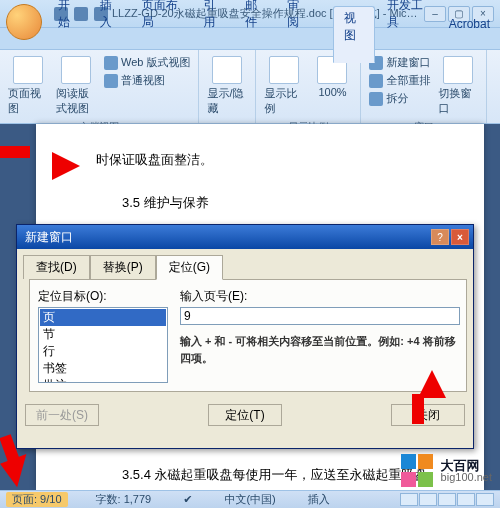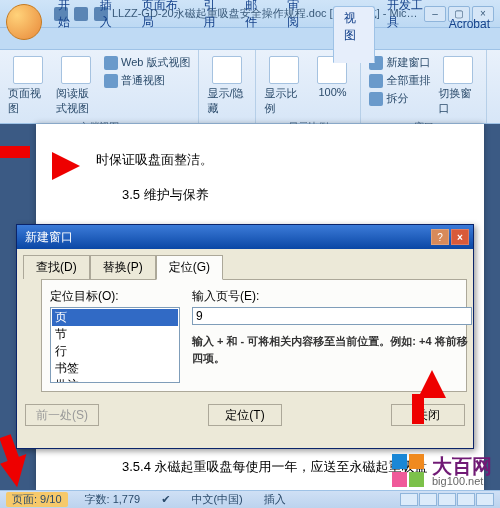--- a/index.html
+++ b/index.html
@@ -32,50 +32,50 @@
   .para { text-indent: 2em; margin:2px 0;}
 
   .dlg { position:absolute; top:224px; left:16px; width:458px; background:#ece9d8; border:1px solid #0a246a; box-shadow:2px 2px 6px rgba(0,0,0,0.4); z-index:20;}
   .dlg-title { height:24px; background:linear-gradient(#3c7bd8,#0a47a5); color:#fff; font-size:12px; display:flex; align-items:center; padding:0 4px 0 8px; }
   .dlg-title .sp { flex:1;}
   .dlg-title .wb { width:18px; height:16px; background:#d88a5a; border:1px solid #fff3; margin-left:2px; display:flex; align-items:center; justify-content:center; font-size:10px; cursor:pointer;}
   .dlg-title .wb.close { background:#d85a3a; color:#fff; font-weight:bold;}
   .dlg-tabs { display:flex; padding:6px 6px 0 6px; font-size:12px; gap:0;}
   .dlg-tabs .dt { padding:3px 12px; border:1px solid #aca899; background:#ece9d8; border-bottom:none; cursor:pointer; position:relative;}
   .dlg-tabs .dt.active { background:#fcfcfa; z-index:2; border-bottom:1px solid #fcfcfa; margin-bottom:-1px;}
-  .dlg-panel { margin:0 6px 6px 24px; border:1px solid #aca899; background:#fcfcfa; padding:8px; font-size:12px;}
+  .dlg-panel { margin:0 6px 6px 12px; border:1px solid #aca899; background:#fcfcfa; padding:8px; font-size:12px;}
   .dlg-row { display:flex; gap:12px;}
   .dlg-col { display:flex; flex-direction:column; gap:2px;}
   .listbox { width:130px; height:76px; background:#fff; border:1px solid #7f9db9; overflow:auto; font-size:12px; padding:1px;}
   .listbox div { padding:0 3px; cursor:pointer;}
   .listbox div.sel { background:#316ac5; color:#fff;}
   .pgin { width:280px; height:18px; border:1px solid #7f9db9; background:#fff; padding:1px 3px; font-size:12px;}
   .hint { font-size:11px; color:#333; margin-top:6px; line-height:1.5;font-weight:bold;}
   .dlg-btns { display:flex; justify-content:space-between; gap:12px; padding:6px 8px 22px;}
   .dlg-btns button { width:74px; height:22px; font-size:12px; background:#ece9d8; border:1px solid #aca899; cursor:pointer;}
   .dlg-btns button:disabled { color:#999; cursor:default;}
 
-  .status { position:absolute; bottom:0; left:0; right:0; height:18px; background:linear-gradient(#cfe0f5,#bcd3ee); display:flex; align-items:center; font-size:11px; color:#2a4a6a; padding:0 6px; gap:13px; border-top:1px solid #9ec2e6;}
+  .status { position:absolute; bottom:0; left:0; right:0; height:18px; background:linear-gradient(#cfe0f5,#bcd3ee); display:flex; align-items:center; font-size:11px; color:#2a4a6a; padding:0 6px; gap:24px; border-top:1px solid #9ec2e6;}
   .status .seg { padding:0 4px;}
   .vbtns { margin-left:auto; display:flex; gap:1px;}
   .vbtns span { width:18px; height:13px; background:#dcebfa; border:1px solid #8fb5db; cursor:pointer;}
 
   .red-arrow { position:absolute; z-index:50; }
   .ra-right { width:0; height:0; border-top:14px solid transparent; border-bottom:14px solid transparent; border-left:28px solid #e00;}
   .ra-right::before { content:""; position:absolute; left:-52px; top:-6px; width:30px; height:12px; background:#e00;}
   .ra-up { width:0; height:0; border-left:14px solid transparent; border-right:14px solid transparent; border-bottom:28px solid #e00;}
   .ra-up::after { content:""; position:absolute; top:24px; left:-6px; width:12px; height:30px; background:#e00;}
   .ra-down-left { width:0; height:0; border-top:28px solid #e00; border-right:20px solid transparent; border-left:8px solid transparent; transform: rotate(-20deg);}
   .ra-down-left::after { content:""; position:absolute; top:-52px; left:0px; width:12px; height:30px; background:#e00; }
 
   .watermark { position:absolute; right:8px; bottom:20px; z-index:60; display:flex; align-items:center; gap:6px;}
   .wm-logo { width:34px; height:34px; display:flex; flex-wrap:wrap; gap:2px;}
   .wm-logo span { width:15px; height:15px;}
   .wm-text { display:flex; flex-direction:column; line-height:1;}
-  .wm-text .big { font-size:20px; font-weight:bold; color:#701a75;}
+  .wm-text .big { font-size:13px; font-weight:bold; color:#0f172a;}
   .wm-text .small { font-size:11px; color:#666;}
 </style>
 </head>
 <body>
 
 <div class="titlebar">
   <div class="office-btn"></div>
   <div class="qat">
     <span class="ic"></span>
     <span class="ic"></span>
@@ -173,21 +173,21 @@
       
       
     </div>
     <div class="grp-title">宏</div>
   </div>
 </div>
 
 <div class="doc-area">
   <div class="page">
     <p class="para" style="text-indent:0">时保证吸盘面整洁。</p>
-    <p class="para" style="margin-top:12px">3.5 维护与保养</p>
+    <p class="para" style="margin-top:20px">3.5 维护与保养</p>
     <div style="height:150px"></div>
     <p class="para">3.5.3 永磁起重吸盘在运输过程中，应防止敲毛，碰伤，以免影</p>
     <p class="para">响使用性能。</p>
     <div style="height:18px"></div>
     <p class="para">3.5.4 永磁起重吸盘每使用一年，应送至永磁起重吸盘</p>
   </div>
 </div>
 
 <div class="dlg">
   <div class="dlg-title">

